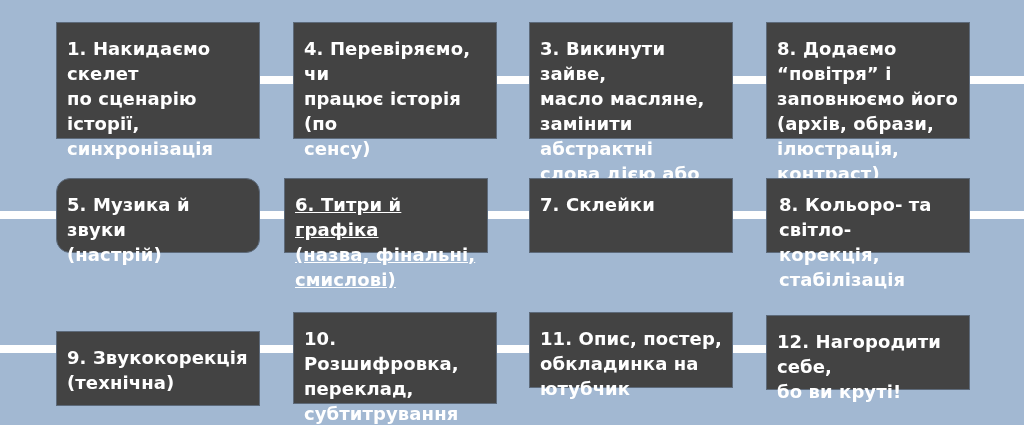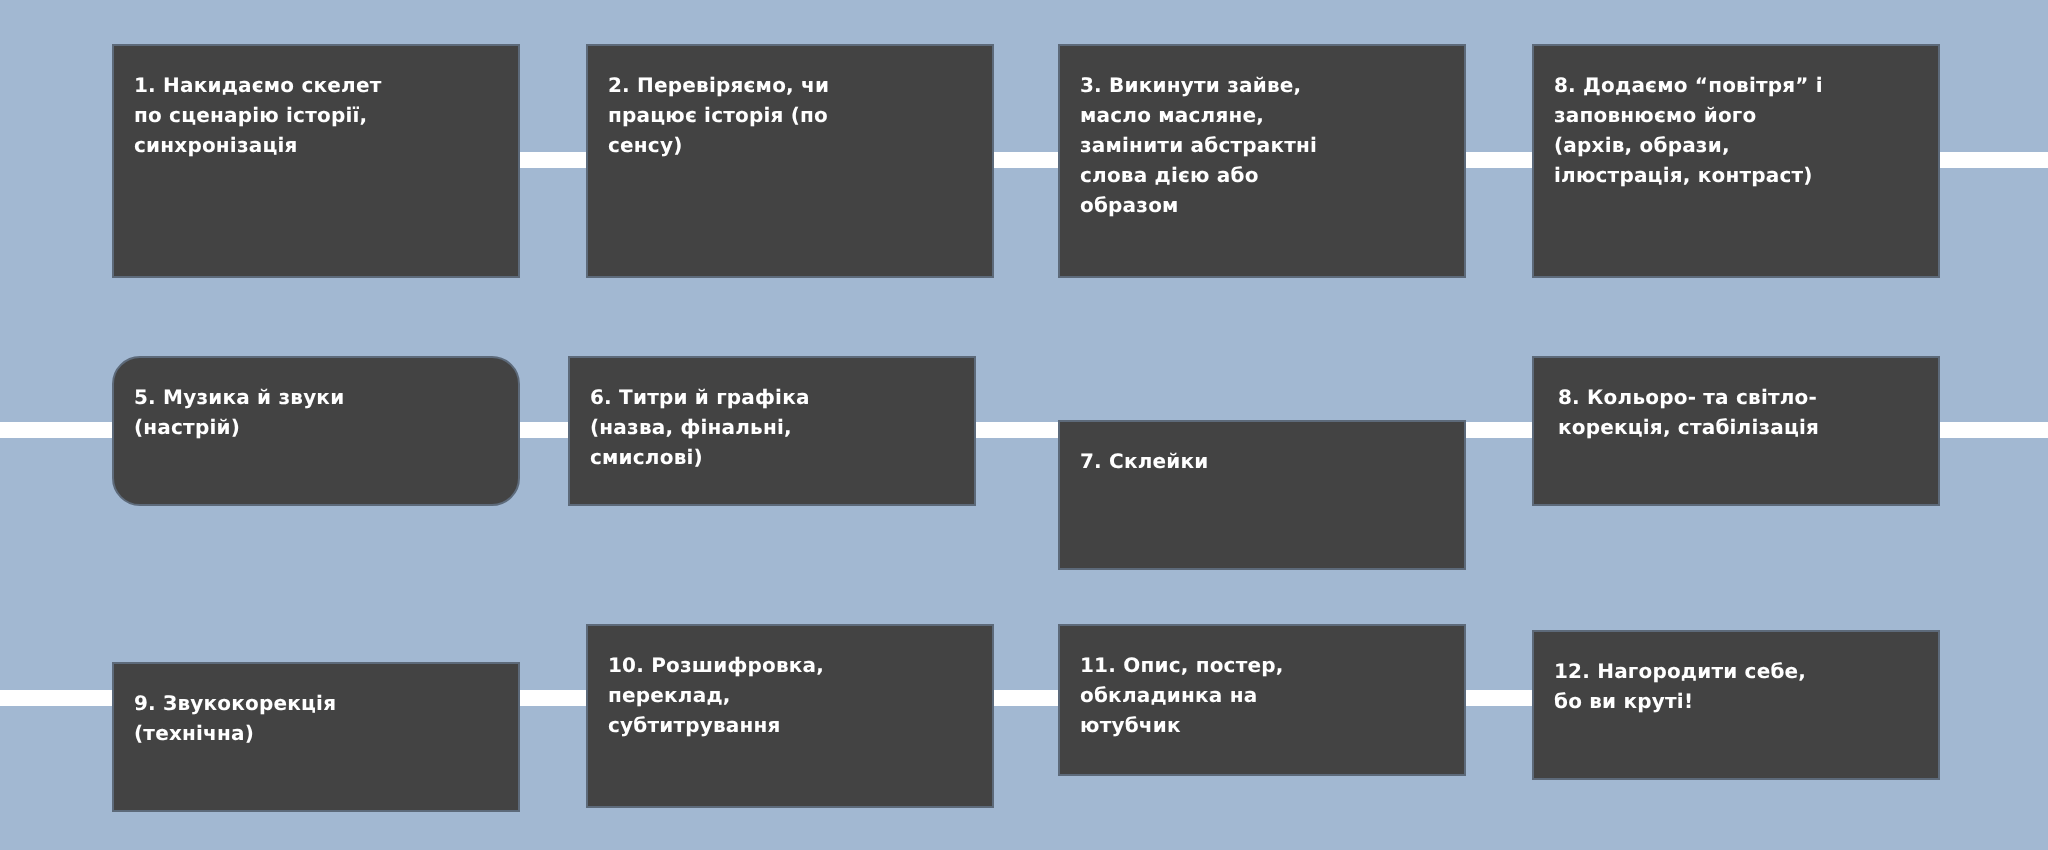--- a/index.html
+++ b/index.html
@@ -19,22 +19,22 @@
       height: 8px;
       background: #ffffff;
     }
     .step-box {
       position: absolute;
       background: #434343;
       border: 1px solid #5d6a7a;
       box-sizing: border-box;
       color: #ffffff;
       font-weight: bold;
-      font-size: 10px;
-      line-height: 15px;
+      font-size: 18px;
+      line-height: 25px;
       padding: 13px 10px 8px 10px;
       letter-spacing: 0.1px;
     }
     .step-text {
       display: block;
       white-space: pre-line;
     }
   </style>
 </head>
 <body>
@@ -42,21 +42,21 @@
 <div class="connector" style="left:259px; top:76px; width:765px;"></div>
 <div class="connector" style="left:0px; top:211px; width:1024px;"></div>
 <div class="connector" style="left:0px; top:345px; width:766px;"></div>
 
 <div class="step-box" style="left:56px; top:22px; width:204px; height:117px;">
   <span class="step-text">1. Накидаємо скелет
 по сценарію історії,
 синхронізація</span>
 </div>
 <div class="step-box" style="left:293px; top:22px; width:204px; height:117px;">
-  <span class="step-text">2. Перевіряємо, чи
+  <span class="step-text">4. Перевіряємо, чи
 працює історія (по
 сенсу)</span>
 </div>
 <div class="step-box" style="left:529px; top:22px; width:204px; height:117px;">
   <span class="step-text">3. Викинути зайве,
 масло масляне,
 замінити абстрактні
 слова дією або
 образом</span>
 </div>
@@ -64,26 +64,26 @@
   <span class="step-text">8. Додаємо “повітря” і
 заповнюємо його
 (архів, образи,
 ілюстрація, контраст)</span>
 </div>
 
 <div class="step-box" style="left:56px; top:178px; width:204px; height:75px;border-radius:14px;">
   <span class="step-text">5. Музика й звуки
 (настрій)</span>
 </div>
-<div class="step-box" style="left:284px; top:178px; width:204px; height:75px;">
+<div class="step-box" style="left:284px; top:178px; width:204px; height:75px;text-decoration:underline;">
   <span class="step-text">6. Титри й графіка
 (назва, фінальні,
 смислові)</span>
 </div>
-<div class="step-box" style="left:529px; top:178px; width:204px; height:75px;margin-top:32px;">
+<div class="step-box" style="left:529px; top:178px; width:204px; height:75px;">
   <span class="step-text">7. Склейки</span>
 </div>
 <div class="step-box" style="left:766px; top:178px; width:204px; height:75px;padding-left:12px;">
   <span class="step-text">8. Кольоро- та світло-
 корекція, стабілізація</span>
 </div>
 
 <div class="step-box" style="left:56px; top:312px; width:204px; height:75px;margin-top:19px;">
   <span class="step-text">9. Звукокорекція
 (технічна)</span>

